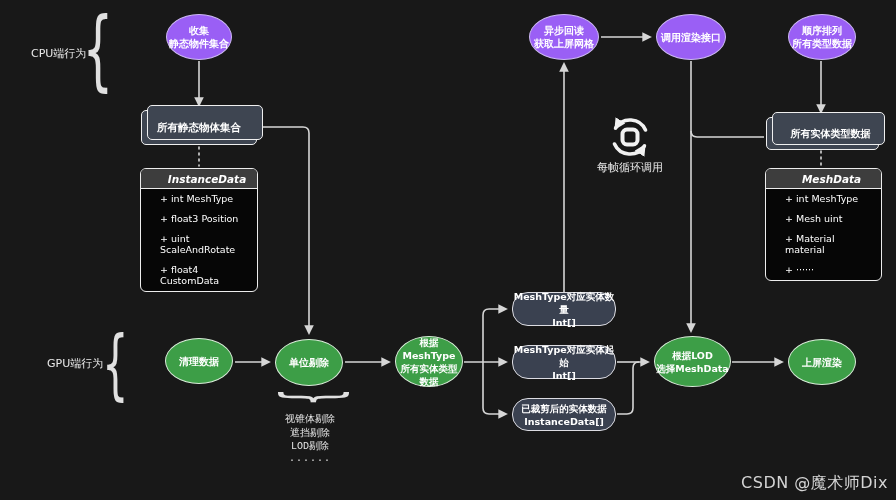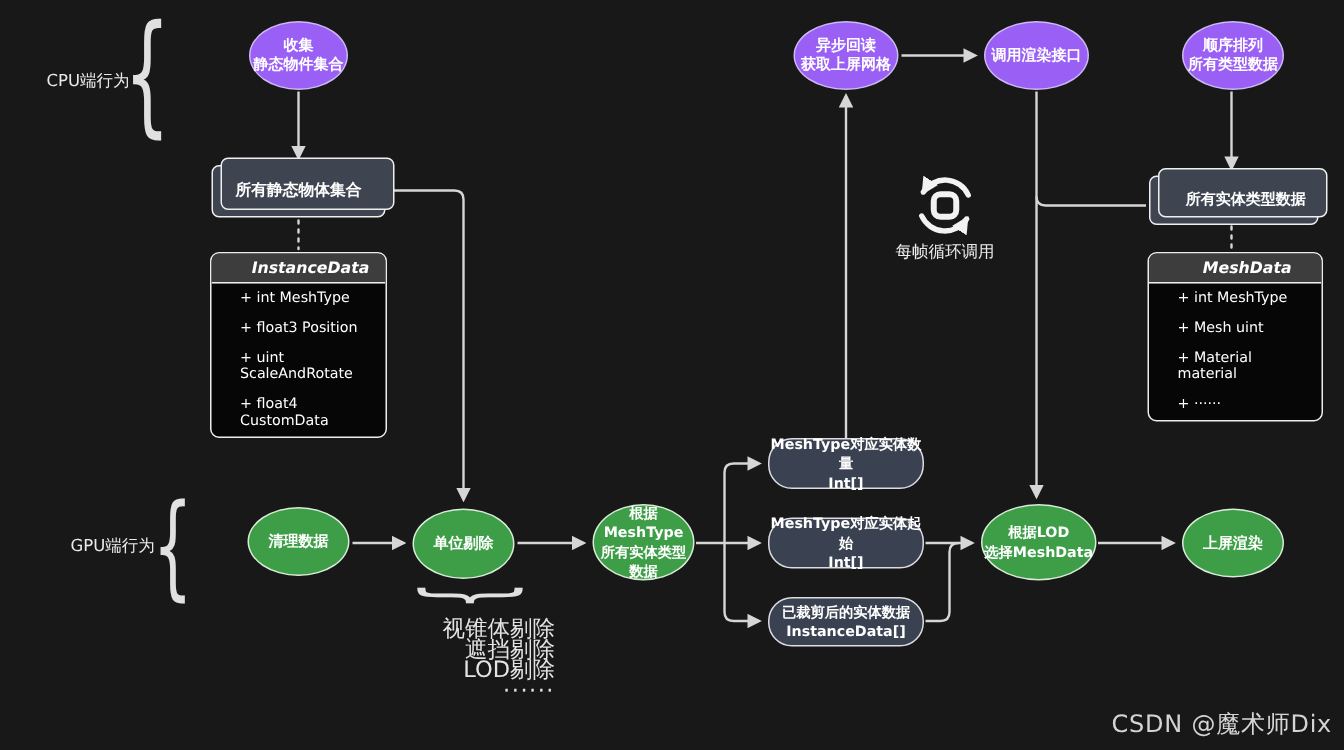--- a/index.html
+++ b/index.html
@@ -21,21 +21,21 @@
     width:100%;height:100%;background:#3e4551;border:1.6px solid #efefef;border-radius:5px;}
   .classbox{position:absolute;z-index:2;background:#060606;border:1.5px solid #ededed;
     border-radius:6px;overflow:hidden;box-sizing:border-box;}
   .classbox .hd{background:#3d3d3d;font-style:italic;font-weight:bold;text-align:center;
     font-size:10.5px;padding:4px 0 3px 16px;border-bottom:1.4px solid #ededed;}
   .classbox .fld{font-size:9.5px;padding:4px 7px 5px 19px;color:#fff;text-align:left;}
   .lbl{position:absolute;z-index:2;font-size:11px;color:#eaeaea;}
   .brace{position:absolute;z-index:2;display:flex;align-items:center;justify-content:center;
     color:#e0e0e0;overflow:visible;font-weight:400;}
   .brace span{display:block;}
-  .note{position:absolute;z-index:2;text-align:right;font-size:15px;line-height:13.5px;color:#e4e4e4;}
+  .note{position:absolute;z-index:2;text-align:center;font-size:10px;line-height:13.5px;color:#e4e4e4;font-family:Liberation Mono, monospace;}
   .loopicon{position:absolute;z-index:2;}
   .looplabel{position:absolute;z-index:2;text-align:center;font-size:11px;color:#ececec;}
   .watermark{position:absolute;z-index:3;right:8px;bottom:6px;font-size:16px;color:#d4d4d4;letter-spacing:.5px;text-align:right;}
 </style>
 </head>
 <body>
 
 <div id="canvas">
 
   <svg class="wires" width="896" height="500" viewBox="0 0 896 500">

